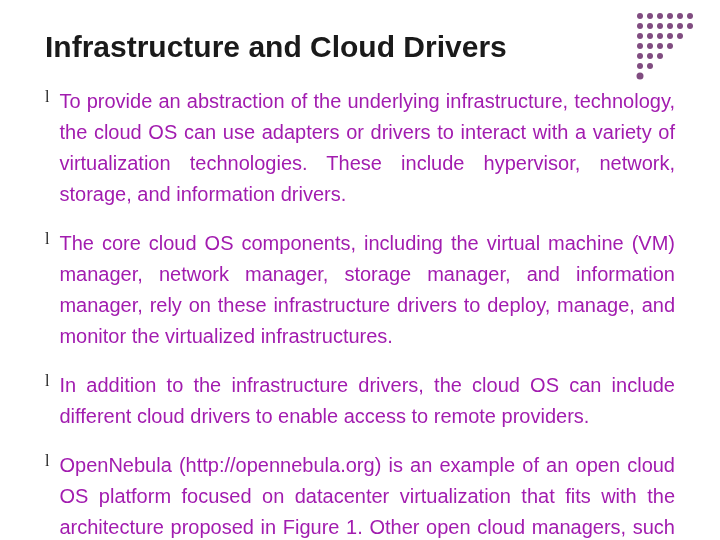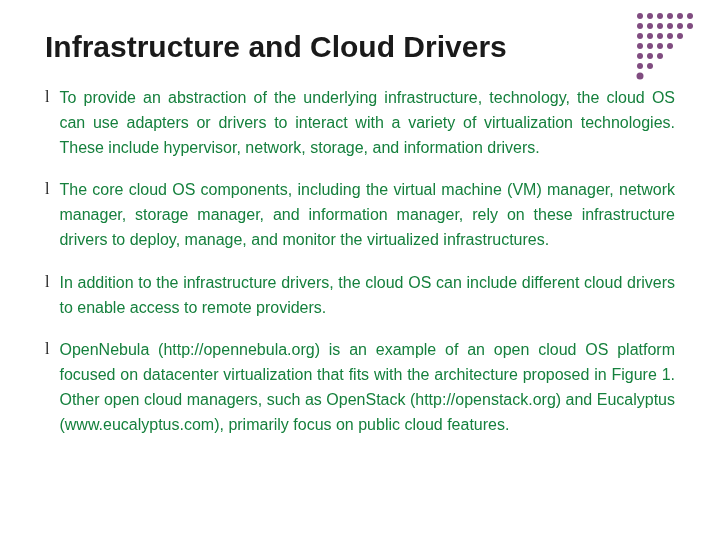--- a/index.html
+++ b/index.html
@@ -40,22 +40,22 @@
 
     .bullet {
       font-size: 16px;
       color: #1a1a1a;
       margin-right: 10px;
       margin-top: 2px;
       flex-shrink: 0;
     }
 
     .bullet-text {
-      font-size: 16px;
-      color: #15803d;
+      font-size: 20px;
+      color: #a21caf;
       line-height: 1.55;
       text-align: justify;
       font-family: Arial, Helvetica, sans-serif;
     }
 
     
     .dot-grid {
       position: absolute;
       top: 8px;
       right: 10px;

